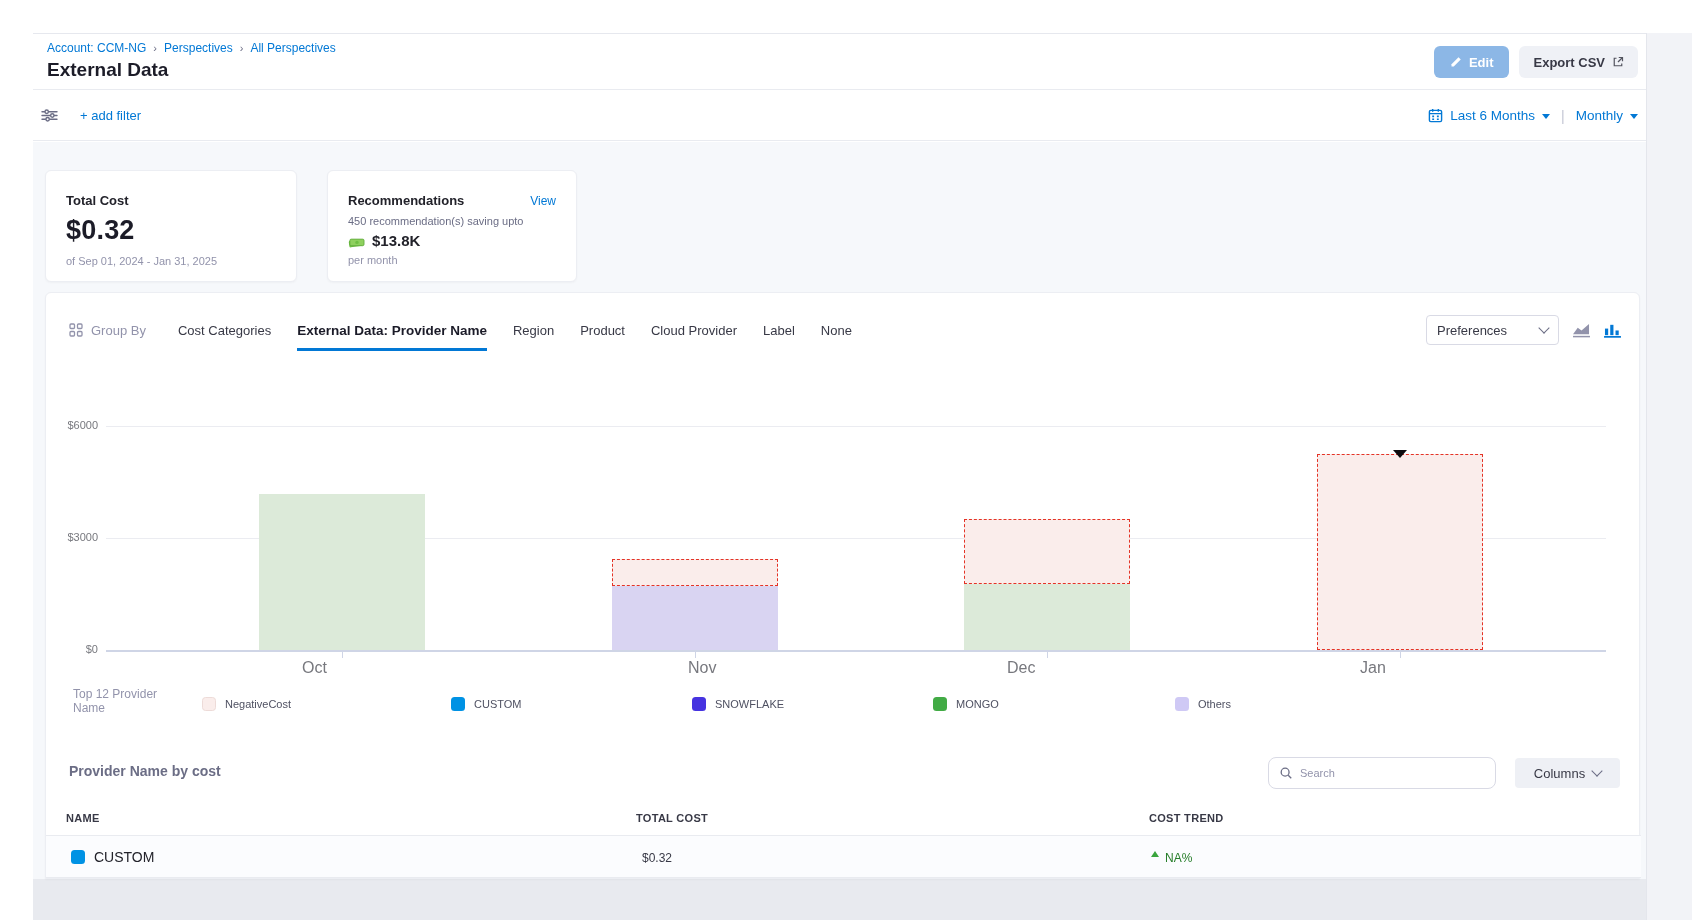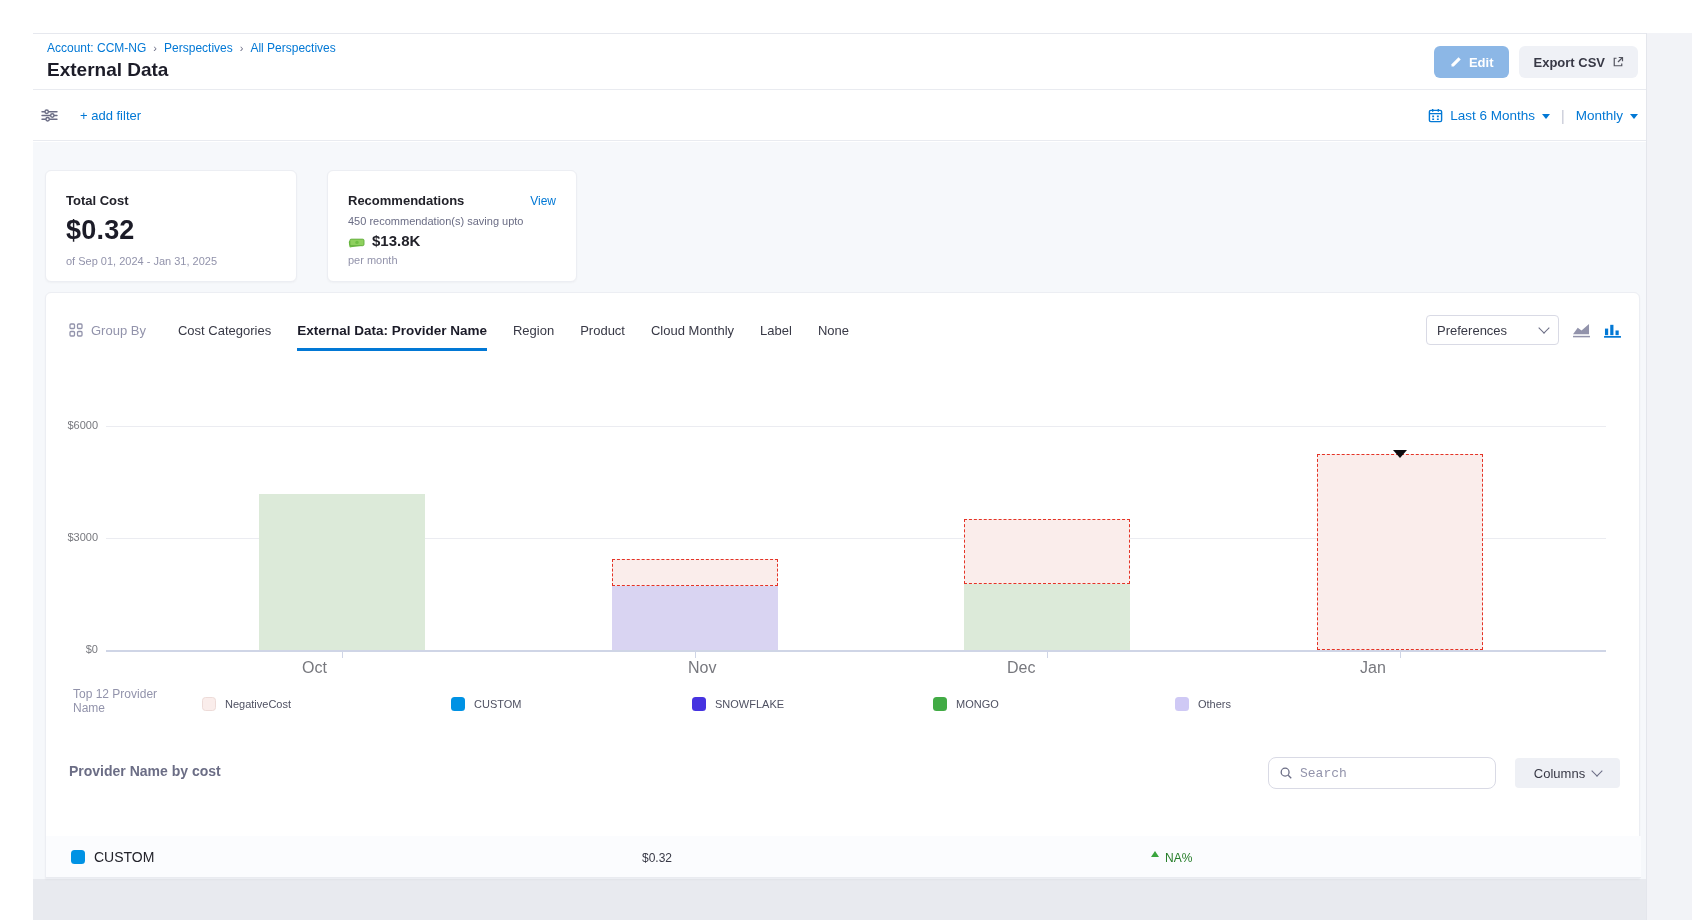--- a/index.html
+++ b/index.html
@@ -94,22 +94,22 @@
                   color:#9293ab; line-height:14px; }
   .leg-item { position:absolute; top:404px; display:flex; align-items:center; gap:9px; cursor:pointer; }
   .swatch { width:14px; height:14px; border-radius:3.5px; }
   .swatch-negative { border:1px solid #eddbd8; }
   .leg-label { font-size:11px; color:#4f5162; }
 
   
   .table-title { position:absolute; left:23px; top:470px; font-size:14px; font-weight:700; color:#6b6d85; }
   .search-box { position:absolute; left:1222px; top:464px; width:228px; height:32px; border:1px solid #d9dae5;
                 border-radius:8px; background:#fff; display:flex; align-items:center; padding:0 10px; gap:7px; }
-  .search-box input { border:none; outline:none; font-size:13px; color:#383946; width:170px; background:transparent;
-                      font-family:Liberation Mono, monospace; }
+  .search-box input { border:none; outline:none; font-size:11px; color:#383946; width:170px; background:transparent;
+                      font-family:Liberation Sans, sans-serif; }
   .search-box input::placeholder { color:#9293ab; }
   .columns-btn { position:absolute; left:1469px; top:465px; width:105px; height:30px; background:#eef0f5;
                  border:none; border-radius:4px; font-size:13px; color:#383946; display:flex; align-items:center;
                  justify-content:center; gap:8px; cursor:pointer; font-family:inherit; }
 
   .thead { position:absolute; left:0; top:508px; width:1595px; height:35px; border-bottom:1px solid #e9ebf0; }
   .th { position:absolute; top:11px; font-size:11px; font-weight:700; color:#383946; letter-spacing:.3px; }
   .trow { position:absolute; left:0; top:543px; width:1595px; height:42px; background:#fbfcfe;
           border-bottom:1px solid #e9ebf0; cursor:pointer; }
   .row-name { position:absolute; left:25px; top:13px; display:flex; align-items:center; gap:9px; }
@@ -226,21 +226,21 @@
                 <rect x="8.5" y="8.5" width="4.5" height="4.5" rx="1"></rect>
             </svg>
           </span>
           <span>Group By</span>
         </div>
         <div class="tabs">
           <span class="tab">Cost Categories</span>
           <span class="tab active">External Data: Provider Name</span>
           <span class="tab">Region</span>
           <span class="tab">Product</span>
-          <span class="tab">Cloud Monthly</span>
+          <span class="tab">Cloud Provider</span>
           <span class="tab">Label</span>
           <span class="tab">None</span>
         </div>
         <div class="chart-controls">
           <div class="pref-select">
             <span>Preferences</span>
             <span class="chev"></span>
           </div>
           <span class="icon">
             <svg width="19" height="16" viewBox="0 0 20 17">
@@ -322,20 +322,25 @@
           </svg>
         </span>
         <input type="text" placeholder="Search" style="">
       </div>
 
       <button class="columns-btn">
         <span>Columns</span>
         <span class="chev"></span>
       </button>
 
+      <div class="thead">
+        <span class="th" style="left:20px">NAME</span>
+        <span class="th" style="left:590px">TOTAL COST</span>
+        <span class="th" style="left:1103px">COST TREND</span>
+      </div>
 
       <div class="trow">
         <div class="row-name">
           <span class="swatch" style="background-color: rgb(0, 146, 228);"></span>
           <span class="row-name-text">CUSTOM</span>
         </div>
         <span class="row-cost">$0.32</span>
         <div class="row-trend">
           <span class="tri-up"></span>
           <span class="trend-text">NA%</span>

